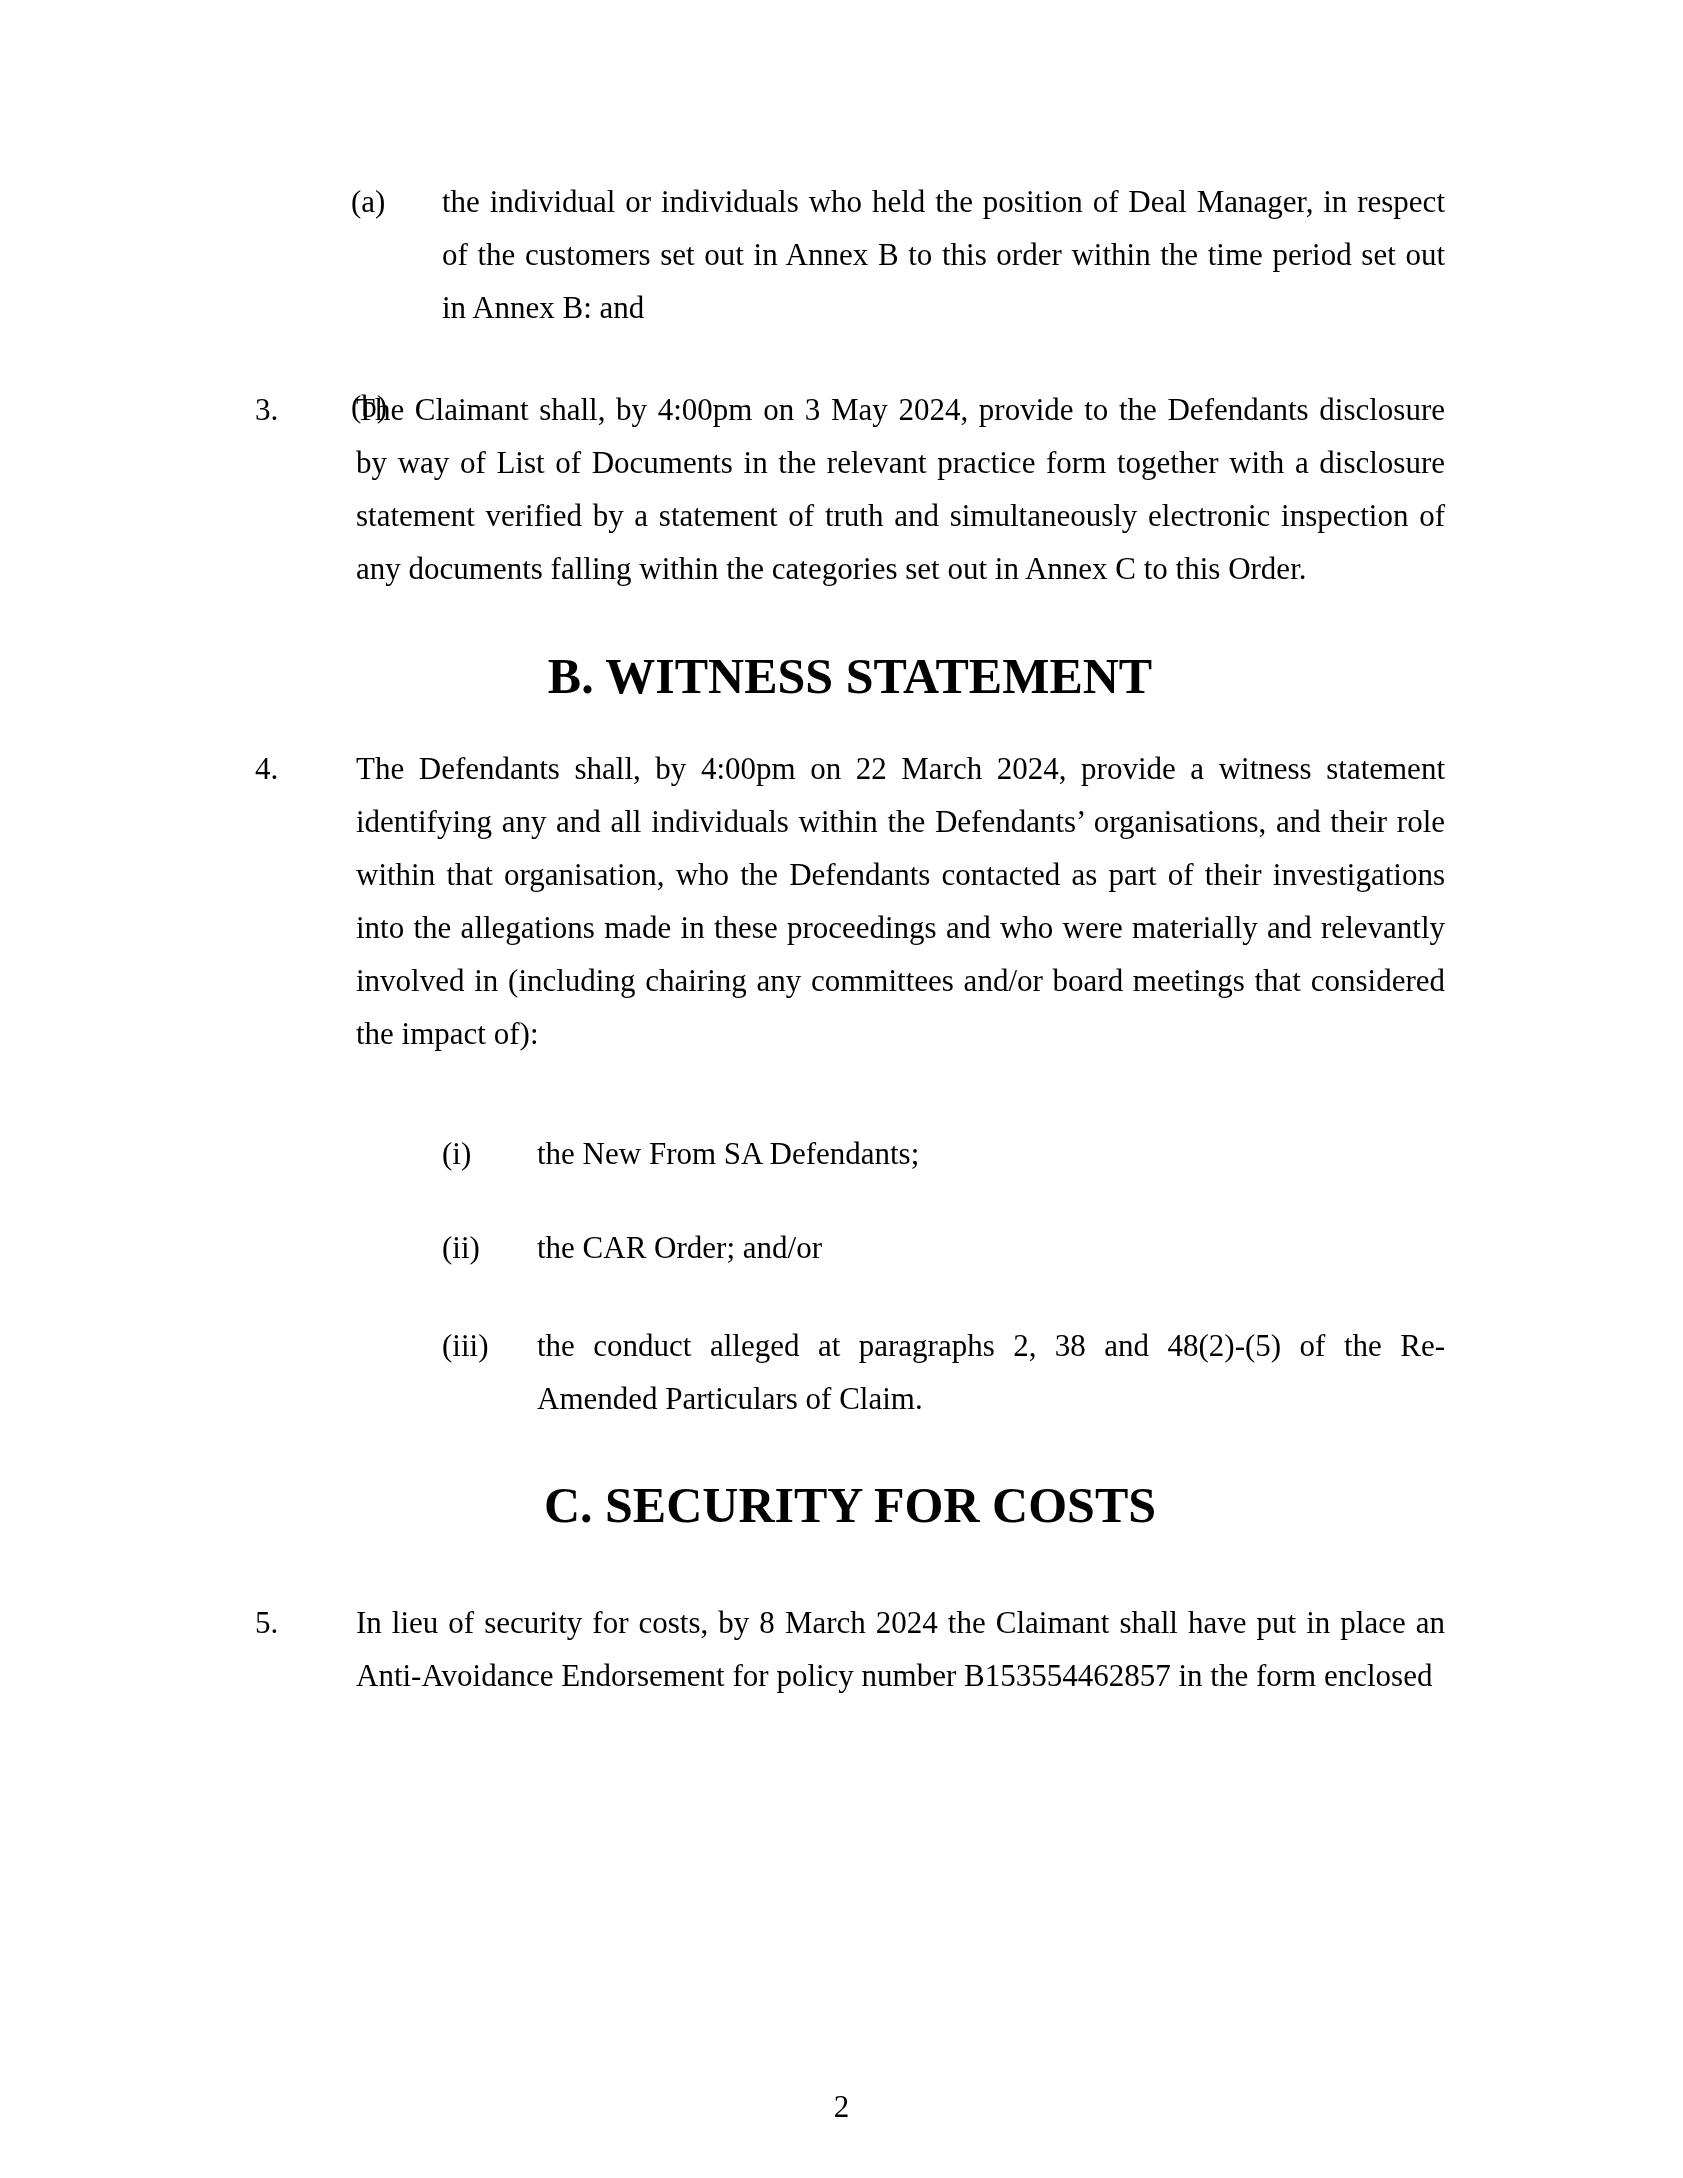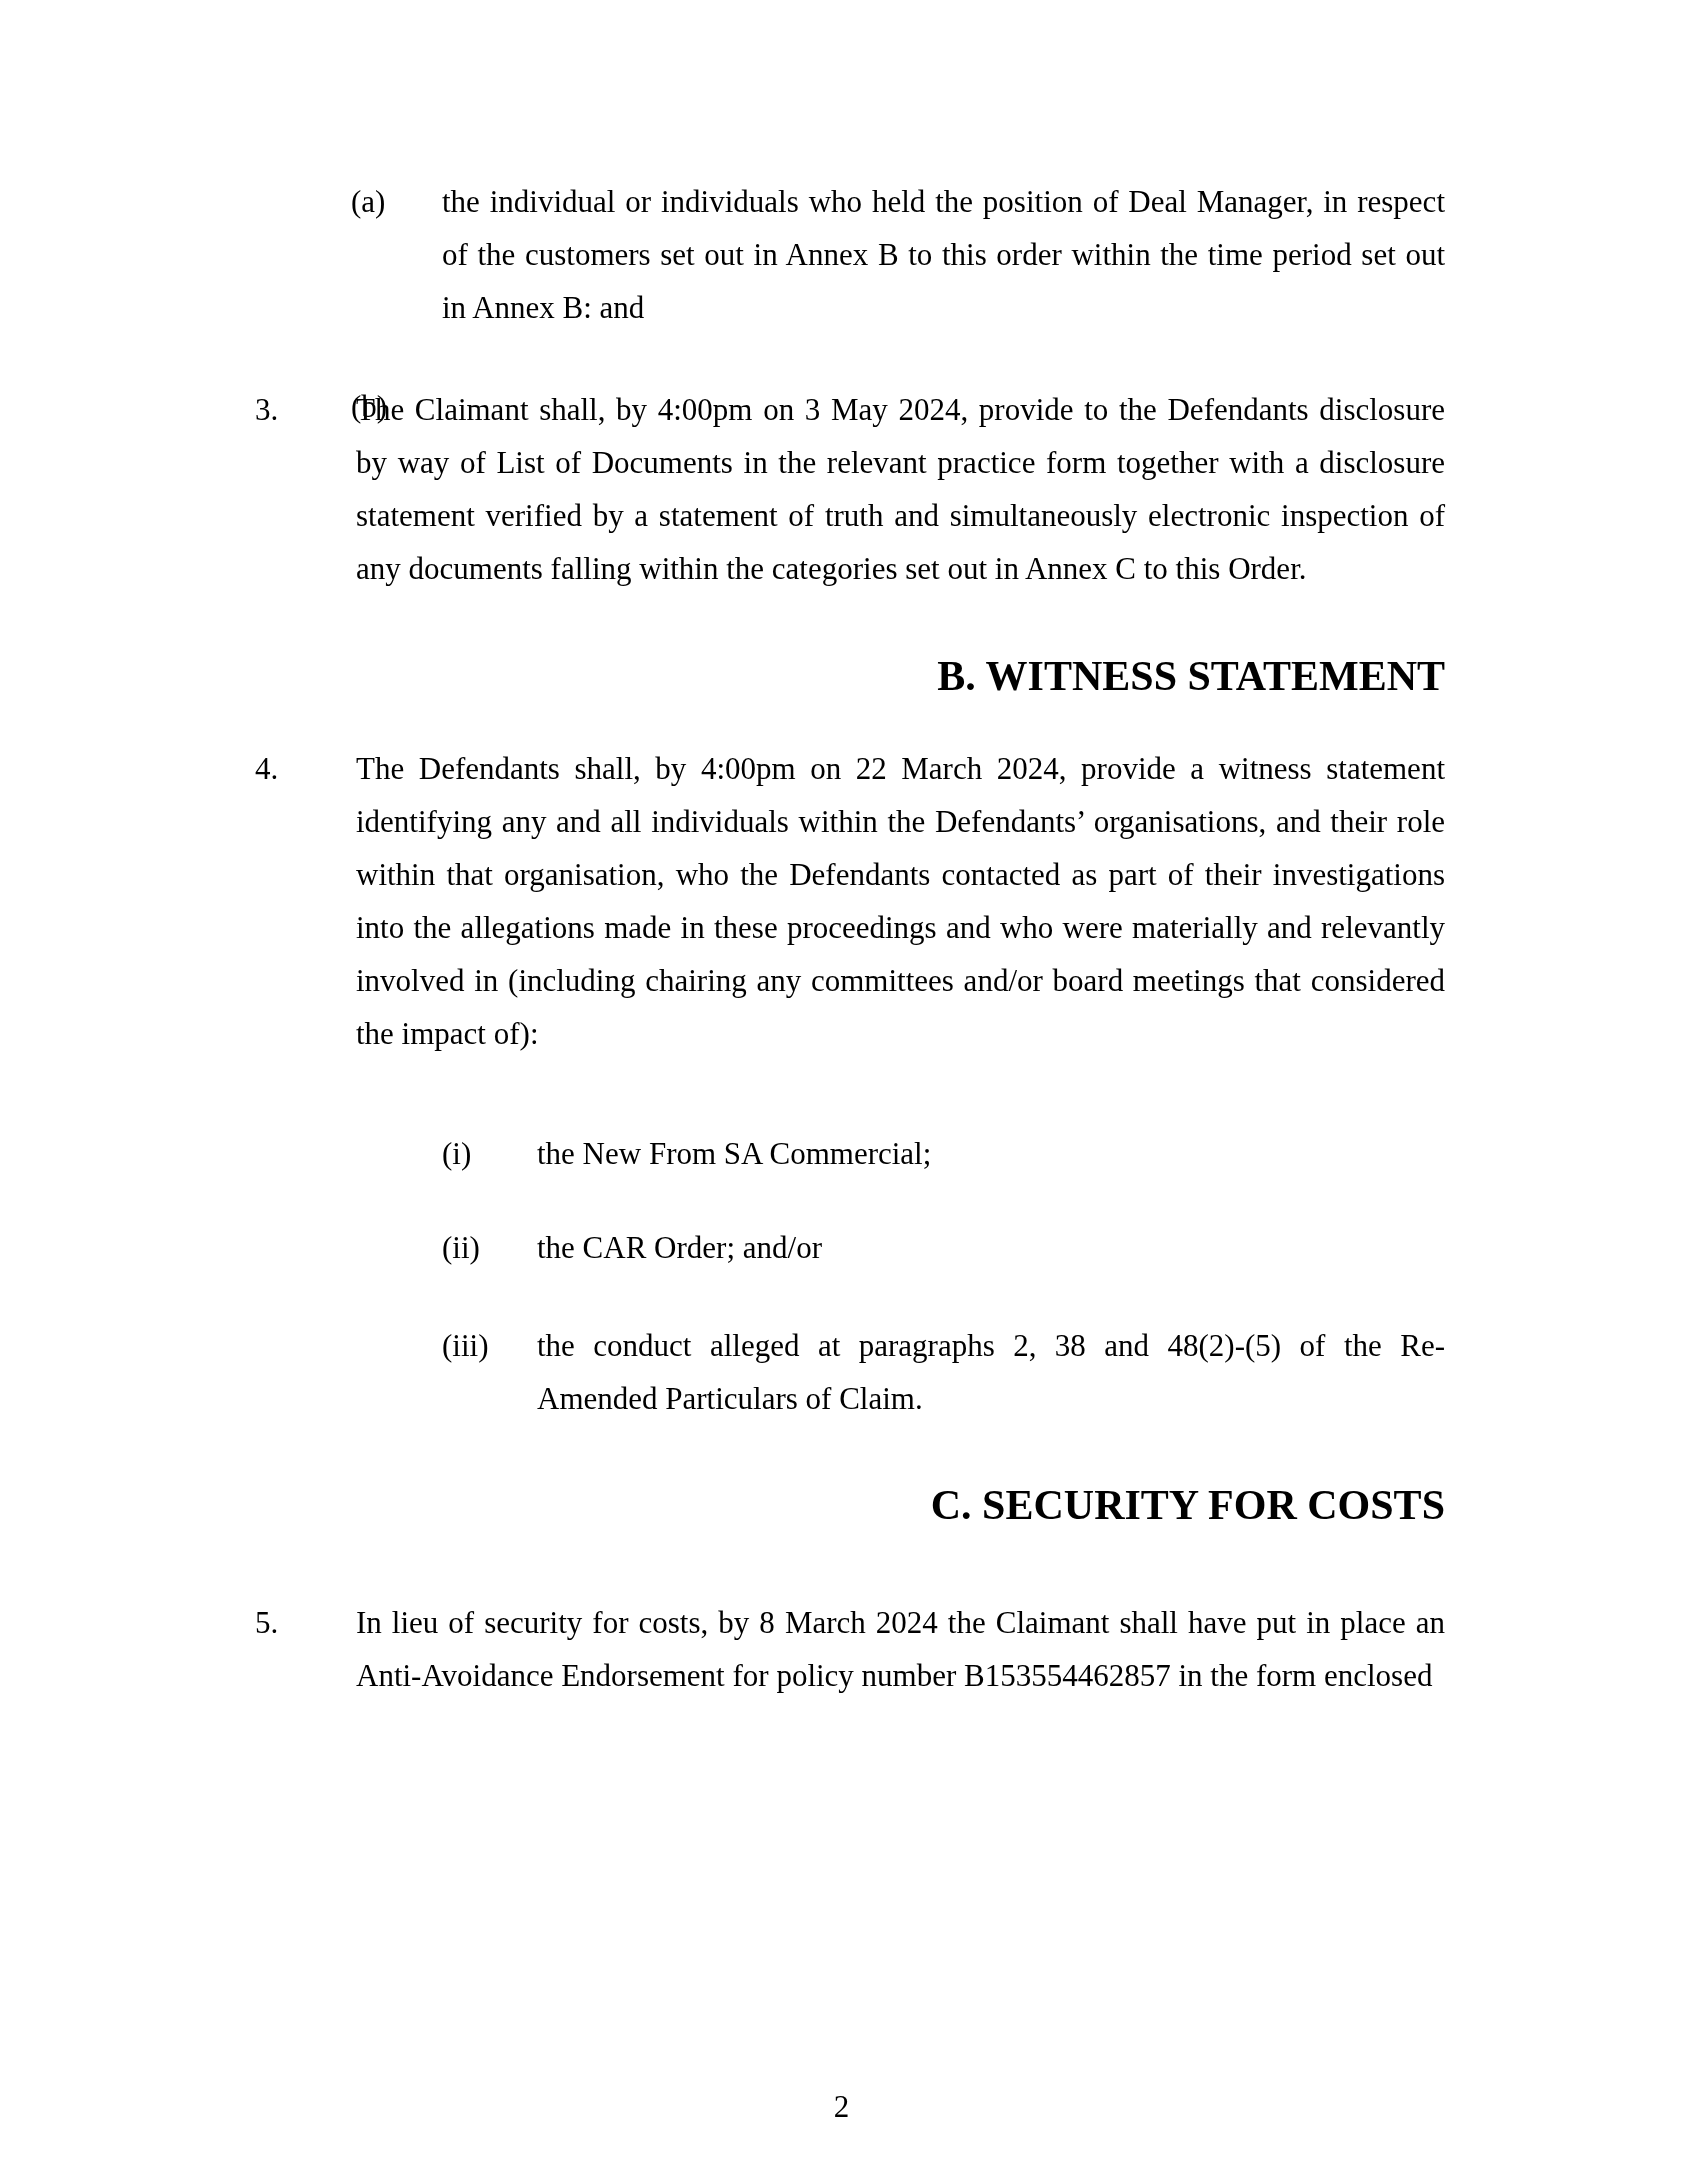--- a/index.html
+++ b/index.html
@@ -42,23 +42,23 @@
     margin-left: 96px;
     padding-left: 91px;
   }
   
   .sub2 {
     margin-left: 187px;
     padding-left: 95px;
   }
   .heading {
     font-weight: bold;
-    font-size: 42px;
+    font-size: 50px;
     line-height: 53px;
-    text-align: right;
+    text-align: center;
   }
   
   .gap-a   { margin-bottom: 46px; }
   .gap-b   { margin-bottom: 49px; }
   .gap-3   { margin-bottom: 55px; }
   .gap-hb  { margin-bottom: 39px; }
   .gap-4   { margin-bottom: 67px; }
   .gap-i   { margin-bottom: 41px; }
   .gap-ii  { margin-bottom: 45px; }
   .gap-iii { margin-bottom: 54px; }
@@ -95,21 +95,21 @@
 
     <div class="heading gap-hb">B. WITNESS STATEMENT</div>
 
     <div class="para num gap-4">
       <span class="marker">4.</span>
       <span>The Defendants shall, by 4:00pm on 22 March 2024, provide a witness statement identifying any and all individuals within the Defendants’ organisations, and their role within that organisation, who the Defendants contacted as part of their investigations into the allegations made in these proceedings and who were materially and relevantly involved in  (including chairing any committees and/or board meetings that considered the impact of):</span>
     </div>
 
     <div class="para sub2 gap-i">
       <span class="marker">(i)</span>
-      <span>the New From SA Commercial;</span>
+      <span>the New From SA Defendants;</span>
     </div>
 
     <div class="para sub2 gap-ii">
       <span class="marker">(ii)</span>
       <span>the CAR Order; and/or</span>
     </div>
 
     <div class="para sub2 gap-iii">
       <span class="marker">(iii)</span>
       <span>the conduct alleged at paragraphs 2, 38 and 48(2)-(5) of the Re-Amended Particulars of Claim.</span>

